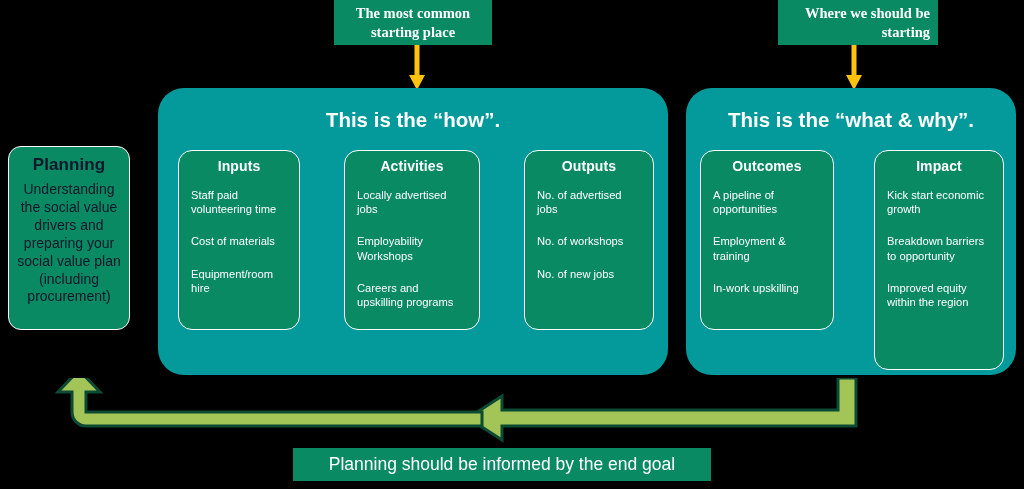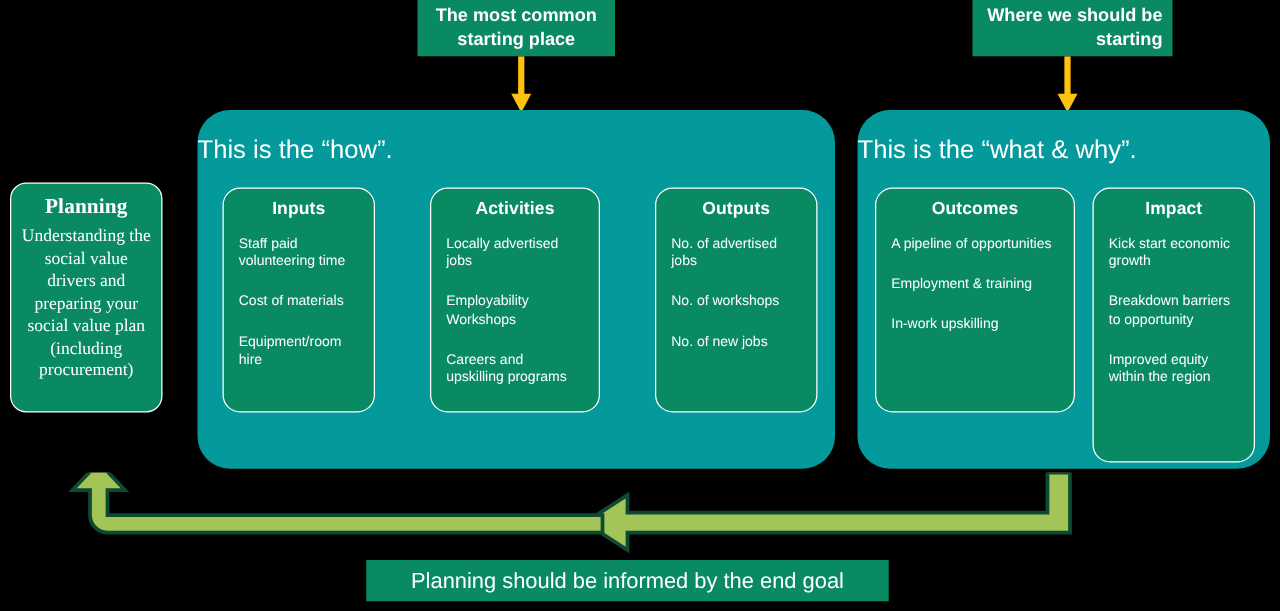--- a/index.html
+++ b/index.html
@@ -26,20 +26,21 @@
     color: #ffffff;
     font-weight: bold;
     font-size: 14.5px;
     line-height: 1.25;
     text-align: center;
     display: flex;
     align-items: center;
     justify-content: center;
     padding: 4px 8px;
     box-sizing: border-box;
+    font-family: Liberation Serif, serif;
   }
   #callout-left  { left: 334px; top: 0px;  width: 158px; height: 45px; }
   #callout-right { left: 778px; top: 0px;  width: 160px; height: 45px; text-align: right; }
 
   
   .yellow-arrow {
     position: absolute;
     width: 22px;
   }
   #yellow-arrow-left  { left: 406px; top: 45px; height: 46px; }
@@ -51,22 +52,21 @@
     left: 8px;
     top: 146px;
     width: 122px;
     height: 184px;
     background: #0a8a63;
     border: 1.5px solid #ffffff;
     border-radius: 13px;
     box-sizing: border-box;
     padding: 8px 6px 6px 6px;
     text-align: center;
-    color: #ffffff;
-    font-family: Liberation Serif, serif;
+    color: #0f172a;
   }
   #planning-box .card-title {
     font-size: 17px;
     font-weight: bold;
     margin-bottom: 6px;
     letter-spacing: .1px;
   }
   #planning-box .card-body {
     font-size: 14px;
     line-height: 1.28;
@@ -80,24 +80,24 @@
     box-sizing: border-box;
   }
   #container-how  { left: 158px; top: 88px; width: 510px; height: 287px; }
   #container-what { left: 686px; top: 88px; width: 330px; height: 287px; }
 
   .container-heading {
     position: absolute;
     top: 20px;
     left: 0;
     width: 100%;
-    text-align: left;
+    text-align: center;
     color: #ffffff;
     font-size: 20.5px;
-    font-weight: normal;
+    font-weight: bold;
   }
 
   
   .card {
     position: absolute;
     background: #0a8a63;
     border: 1.5px solid #ffffff;
     border-radius: 14px;
     box-sizing: border-box;
     color: #ffffff;
@@ -114,21 +114,21 @@
   .card .bullet {
     font-size: 11.2px;
     line-height: 1.27;
     margin-bottom: 18px;
   }
   .card .bullet:last-child { margin-bottom: 0; }
 
   #card-inputs     { left: 178px; top: 150px; width: 122px; height: 180px; }
   #card-activities { left: 344px; top: 150px; width: 136px; height: 180px; }
   #card-outputs    { left: 524px; top: 150px; width: 130px; height: 180px; }
-  #card-outcomes   { left: 700px; top: 150px; width: 160px; height: 180px; }
+  #card-outcomes   { left: 700px; top: 150px; width: 134px; height: 180px; }
   #card-impact     { left: 874px; top: 150px; width: 130px; height: 220px; }
 
   
   #feedback-arrow {
     position: absolute;
     left: 50px;
     top: 378px;
     width: 830px;
     height: 72px;
   }

